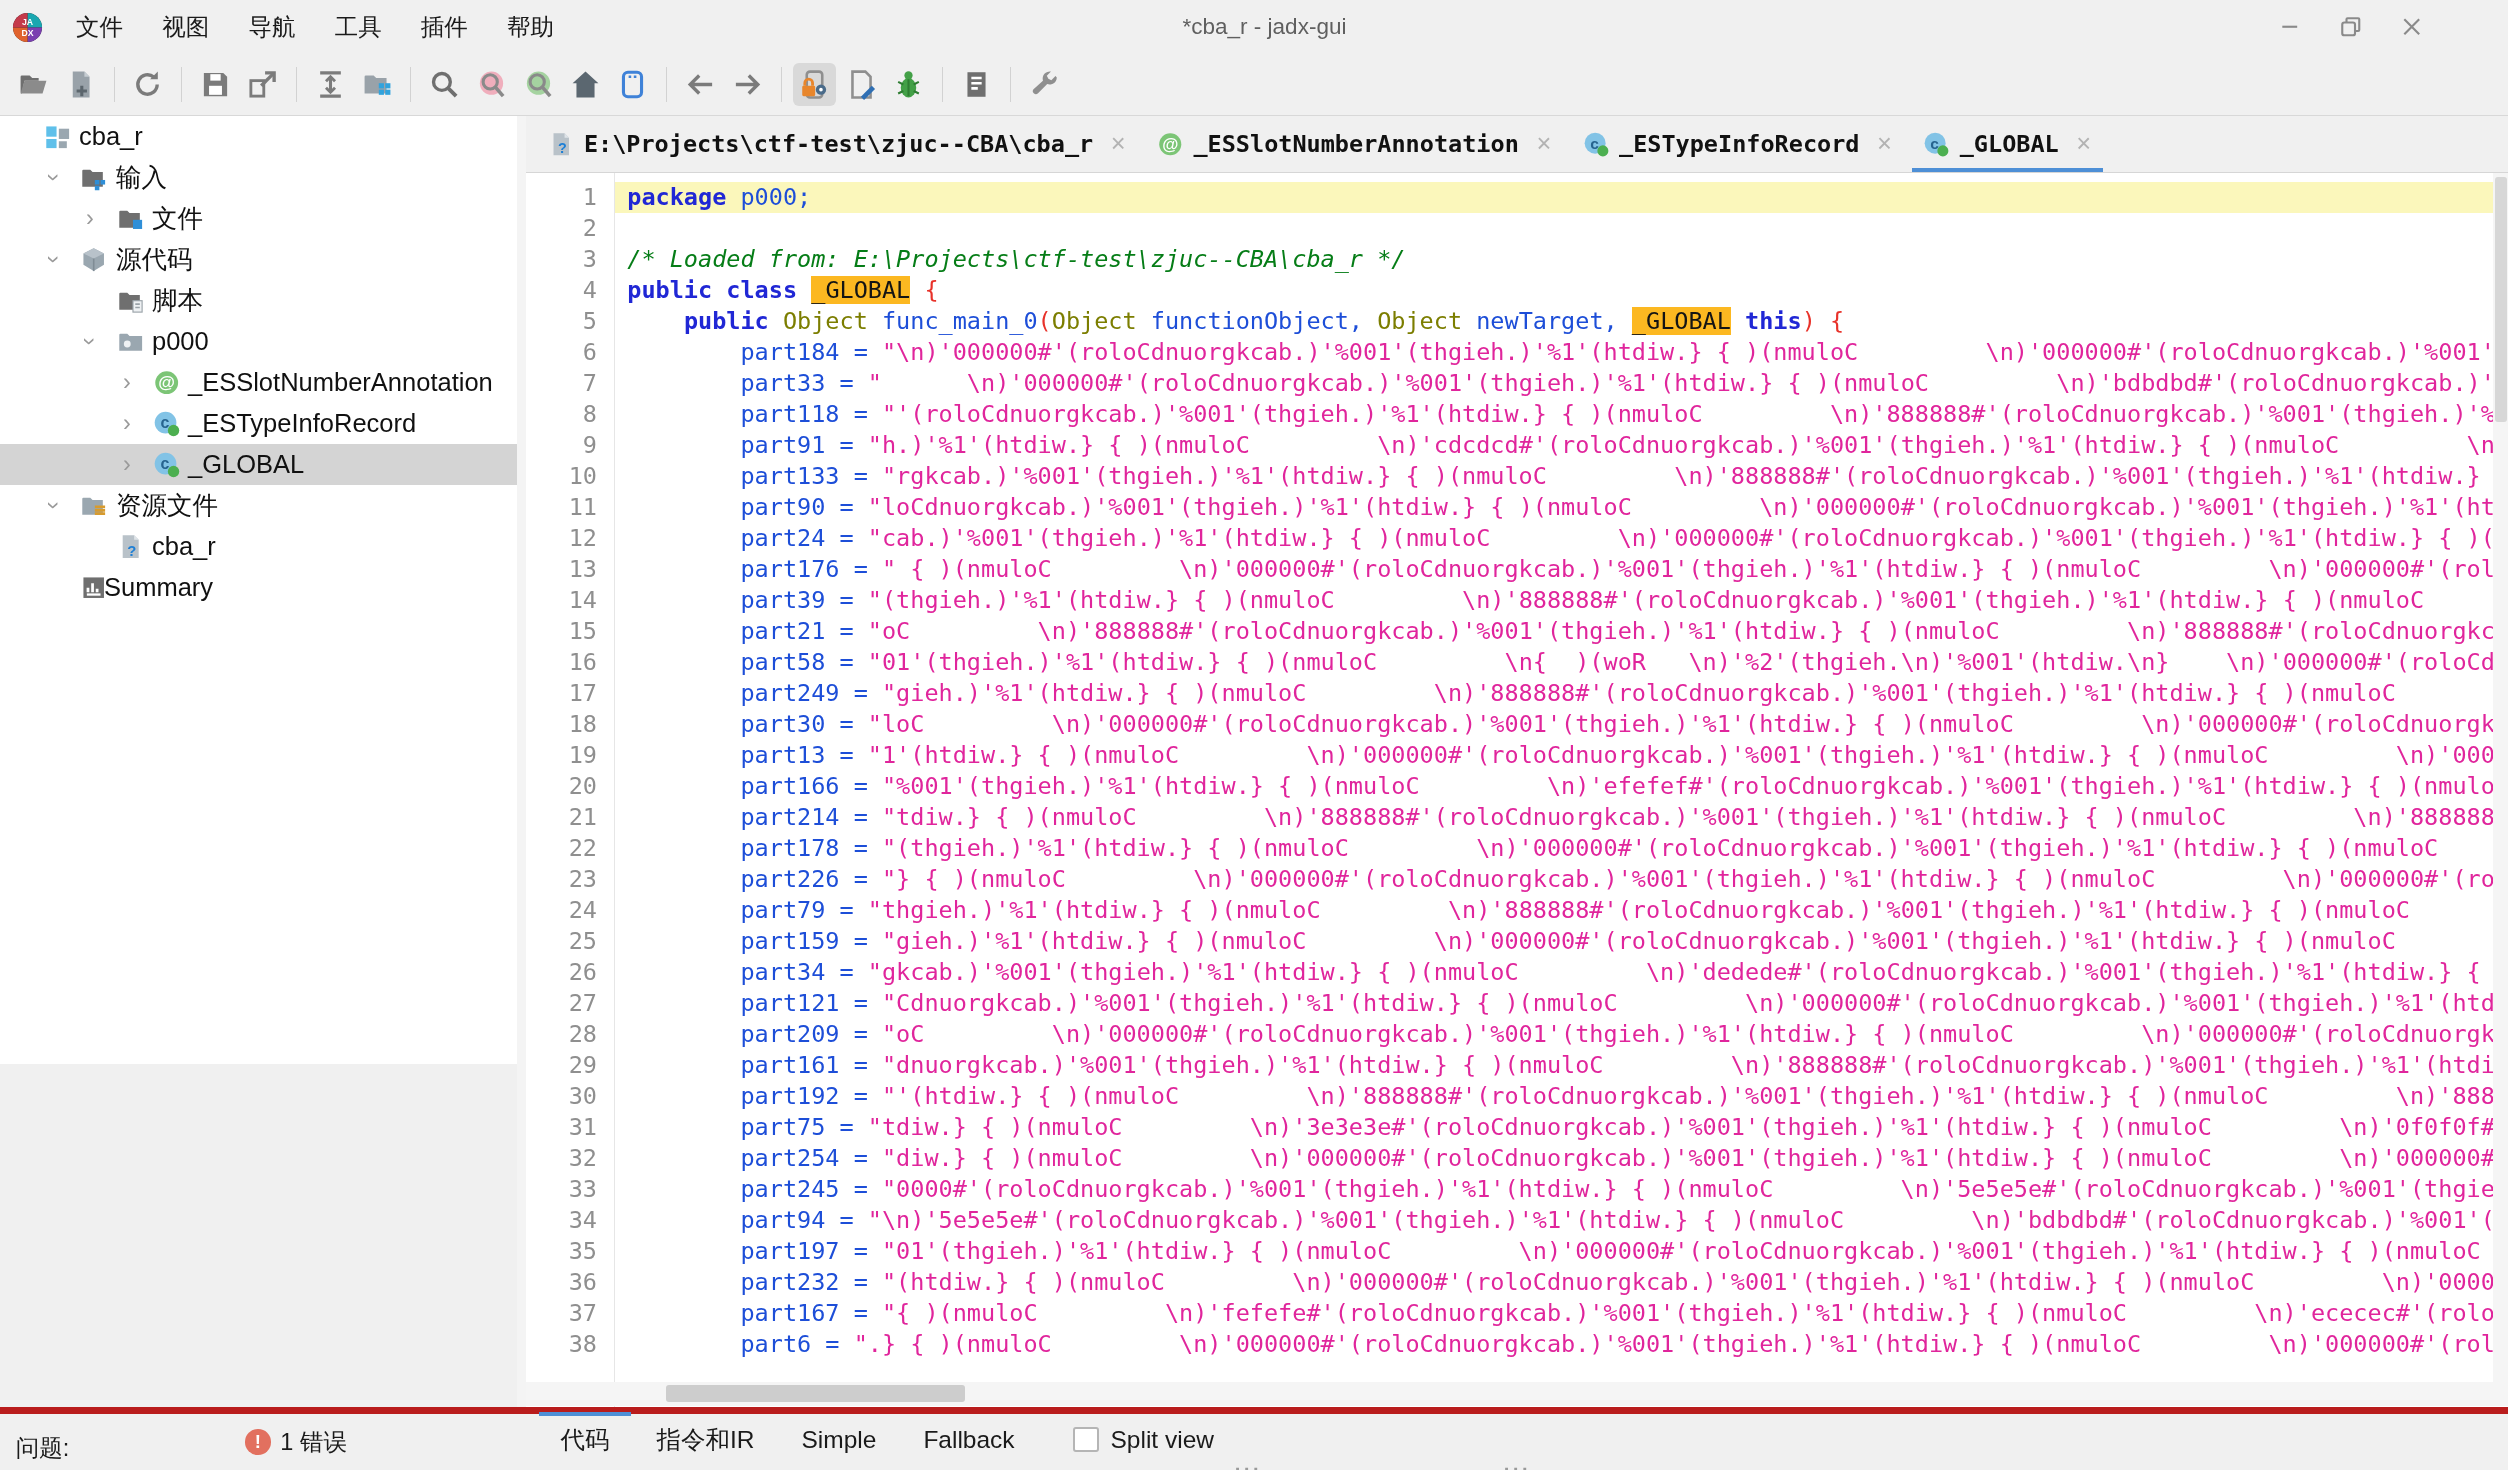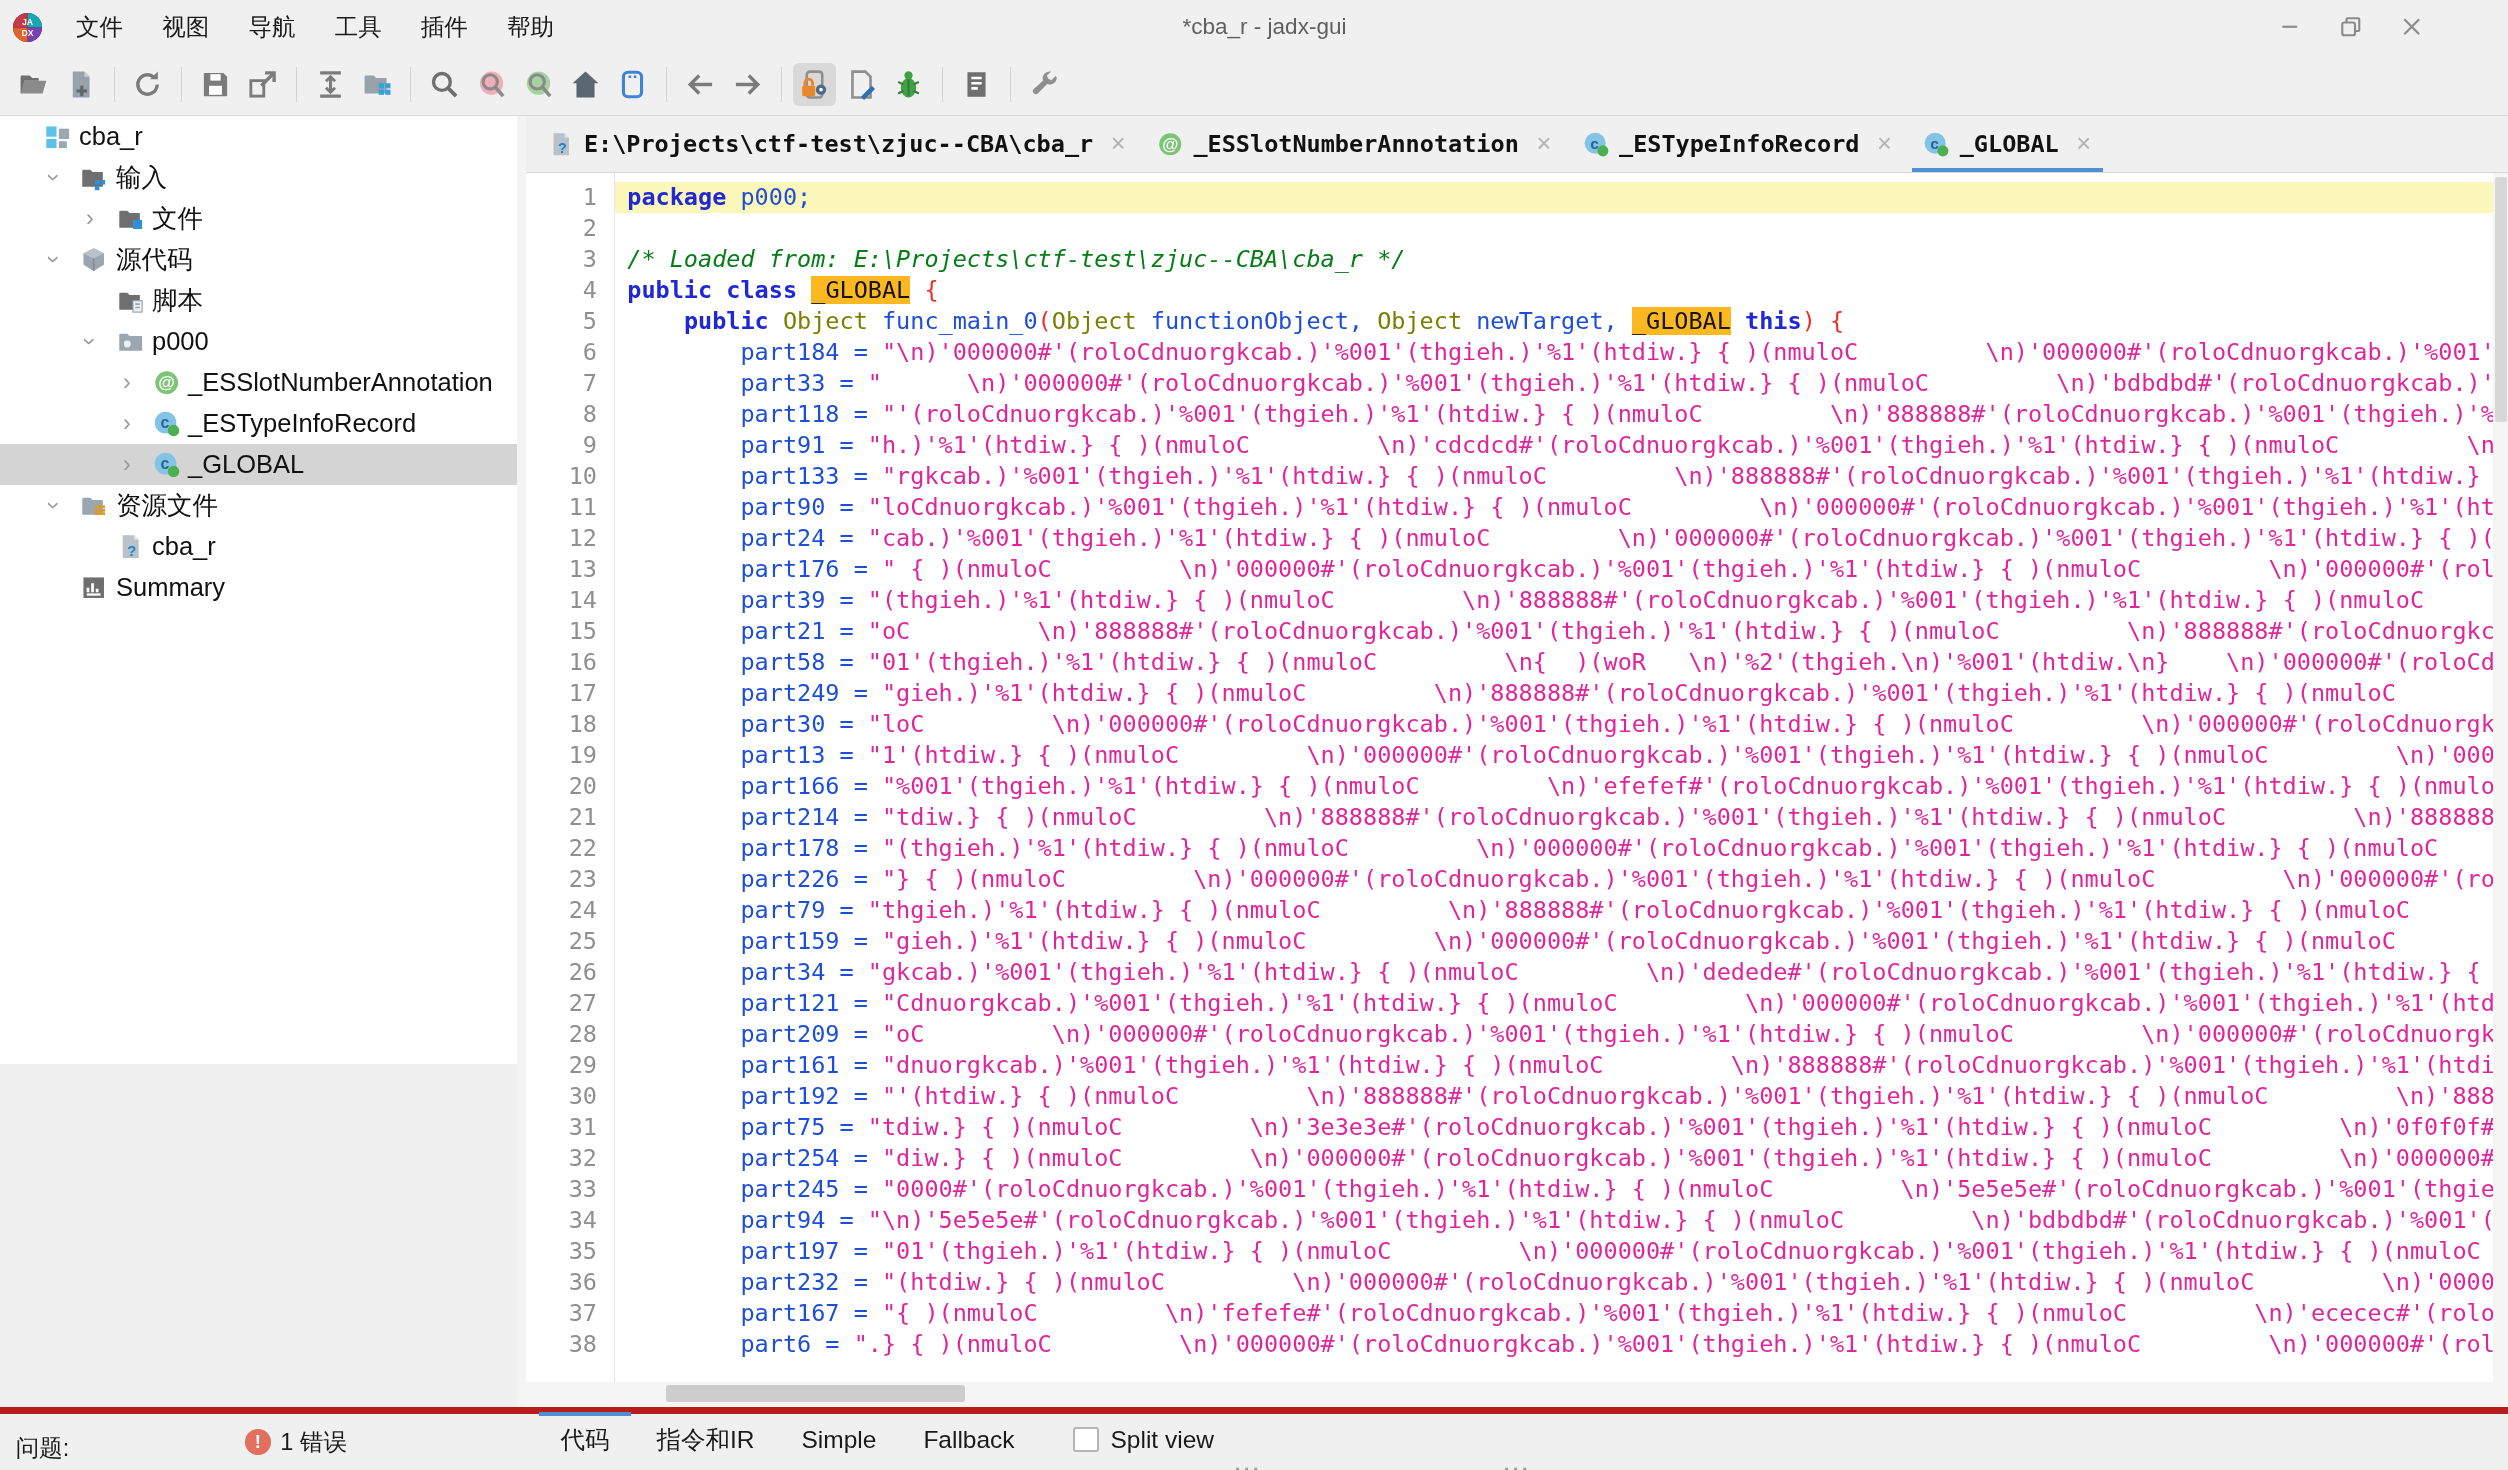--- a/index.html
+++ b/index.html
@@ -346,21 +346,21 @@
         <text x="13" y="20" font-size="13" fill="#1d7fd6" text-anchor="middle" font-weight="bold">?</text>
       </svg>
       <span class="tree-label" style="left: 152px;">cba_r</span>
     </div>
     <div class="tree-row">
       <svg viewBox="0 0 24 24" width="27.4" height="27.4" class="tree-icon" style="left: 80px;">
         <rect x="3" y="3" width="18" height="18" fill="#6f6f6f"></rect>
         <path d="M7 16v-4M11 16V8M15 16v-3" stroke="#fff" stroke-width="2.4"></path>
         <path d="M6 18h12" stroke="#fff" stroke-width="2"></path>
       </svg>
-      <span class="tree-label" style="left: 116px;">Summary</span>
+      <span class="tree-label" style="left: 104px;">Summary</span>
     </div>
   </div>
 <div id="splitter"></div>
 <div id="splitter-grip">⋮</div>
 
 <div id="tabbar">
     <div class="tab">
       <svg viewBox="0 0 24 24" width="26.5" height="26.5" class="tab-icon">
         <path d="M5 2h10l4 4v16H5z" fill="#b9c2c9"></path>
         <path d="M15 2v4h4z" fill="#dfe4e8"></path>

